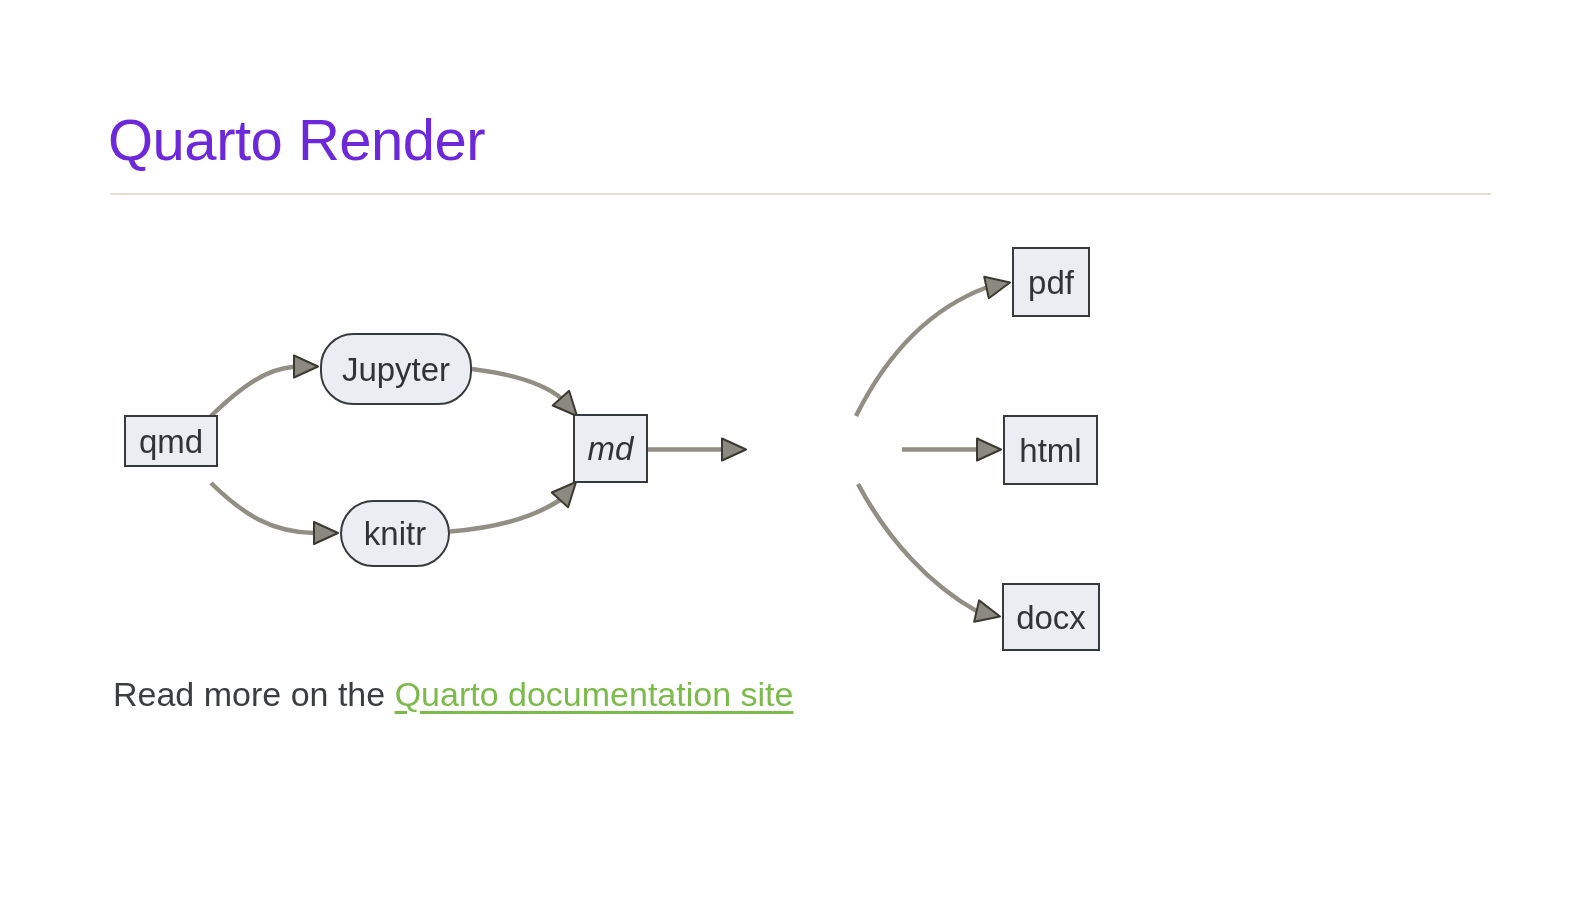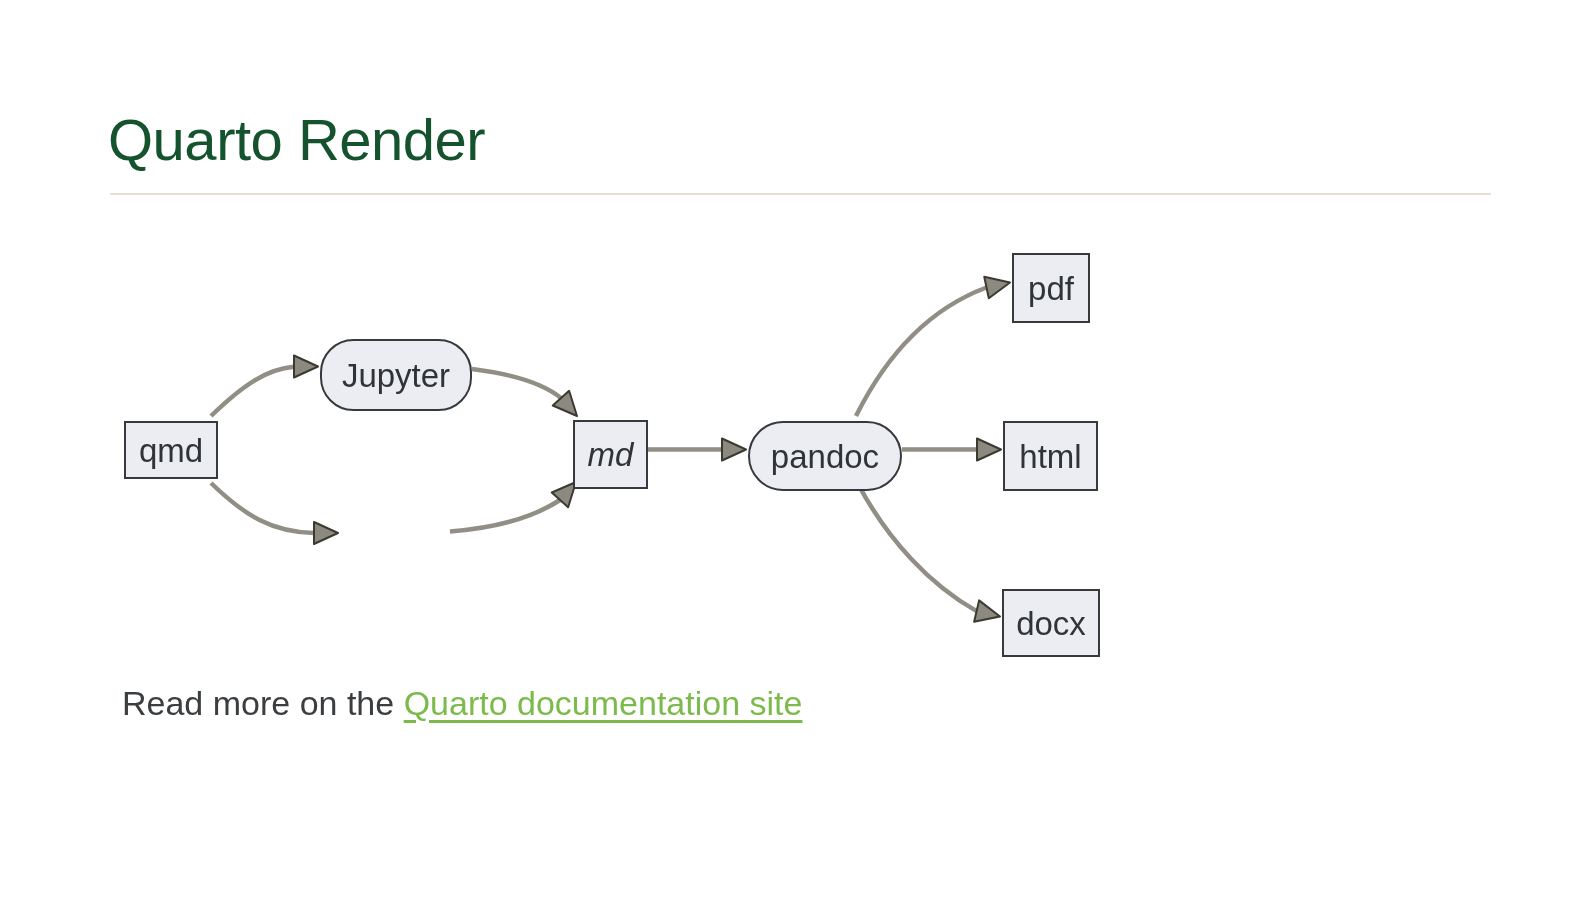--- a/index.html
+++ b/index.html
@@ -13,21 +13,21 @@
   }
   .page-title {
     position: absolute;
     left: 108px;
     top: 104px;
     margin: 0;
     font-size: 58px;
     font-weight: 400;
     letter-spacing: -0.5px;
     line-height: 1.25;
-    color: #14532d;
+    color: #6d28d9;
   }
   .title-divider {
     position: absolute;
     left: 110px;
     top: 193px;
     width: 1381px;
     height: 2px;
     background: #e5dfd2;
   }
   .diagram-canvas {
@@ -53,30 +53,29 @@
     box-sizing: border-box;
     display: flex;
     align-items: center;
     justify-content: center;
     background: #ebedf2;
     border: 2.5px solid #363a3d;
     color: #303438;
     font-size: 33px;
     line-height: 1;
     white-space: nowrap;
-    margin-top: 6px;
   }
   .node.stadium-jupyter { border-radius: 33.5px; }
   .node.stadium-knitr   { border-radius: 33.5px; }
   .node.stadium-pandoc  { border-radius: 35px; }
   .read-more {
     position: absolute;
     left: 109px;
     top: 670px;
-    margin: 13px;
+    margin: 4px;
     font-size: 34px;
     color: #3b3e40;
     line-height: 1.2;
   }
   .read-more a {
     color: #7cbb4b;
     text-decoration: underline;
     text-decoration-thickness: 3px;
     text-underline-offset: 5px;
     cursor: pointer;
@@ -110,28 +109,28 @@
     <path class="edge-path" d="M 856 416 C 884 360, 926 310, 986.5 287.5"></path>
     <polygon class="arrowhead" points="-24,-11 0,0 -24,11" transform="translate(1010,282.5) rotate(-12)"></polygon>
 
     <path class="edge-path" d="M 902 449.5 L 977.5 449.5"></path>
     <polygon class="arrowhead" points="-24,-11 0,0 -24,11" transform="translate(1001,449.5) rotate(0)"></polygon>
 
     <path class="edge-path" d="M 858 484 C 888 540, 930 585, 976.6 611.1"></path>
     <polygon class="arrowhead" points="-24,-11 0,0 -24,11" transform="translate(1000,616.5) rotate(13)"></polygon>
   </svg>
 
-  <div class="node" style="left:124px; top:415px; width:94px; height:58px;">qmd</div>
+  <div class="node" style="left:124px; top:415px; width:94px; height:52px;">qmd</div>
 
   <div class="node stadium-jupyter" style="left:320px; top:333px; width:152px; height:72px;">Jupyter</div>
 
+  <div class="node stadium-knitr" style="left:340px; top:500px; width:110px; height:67px;">knitr</div>
 
   <div class="node" style="left:573px; top:414px; width:75px; height:69px;font-style:italic;">md</div>
 
-  <div class="node stadium-pandoc" style="left:748px; top:415px; width:154px; height:70px;">pandoc</div>
 
   <div class="node" style="left:1012px; top:247px; width:78px; height:70px;">pdf</div>
 
   <div class="node" style="left:1002px; top:583px; width:98px; height:68px;">docx</div>
 
   <div class="node" style="left:1003px; top:415px; width:95px; height:70px;">html</div>
 
   <p class="read-more"><span>Read more on the </span><a>Quarto documentation site</a></p>
 
 </div>

